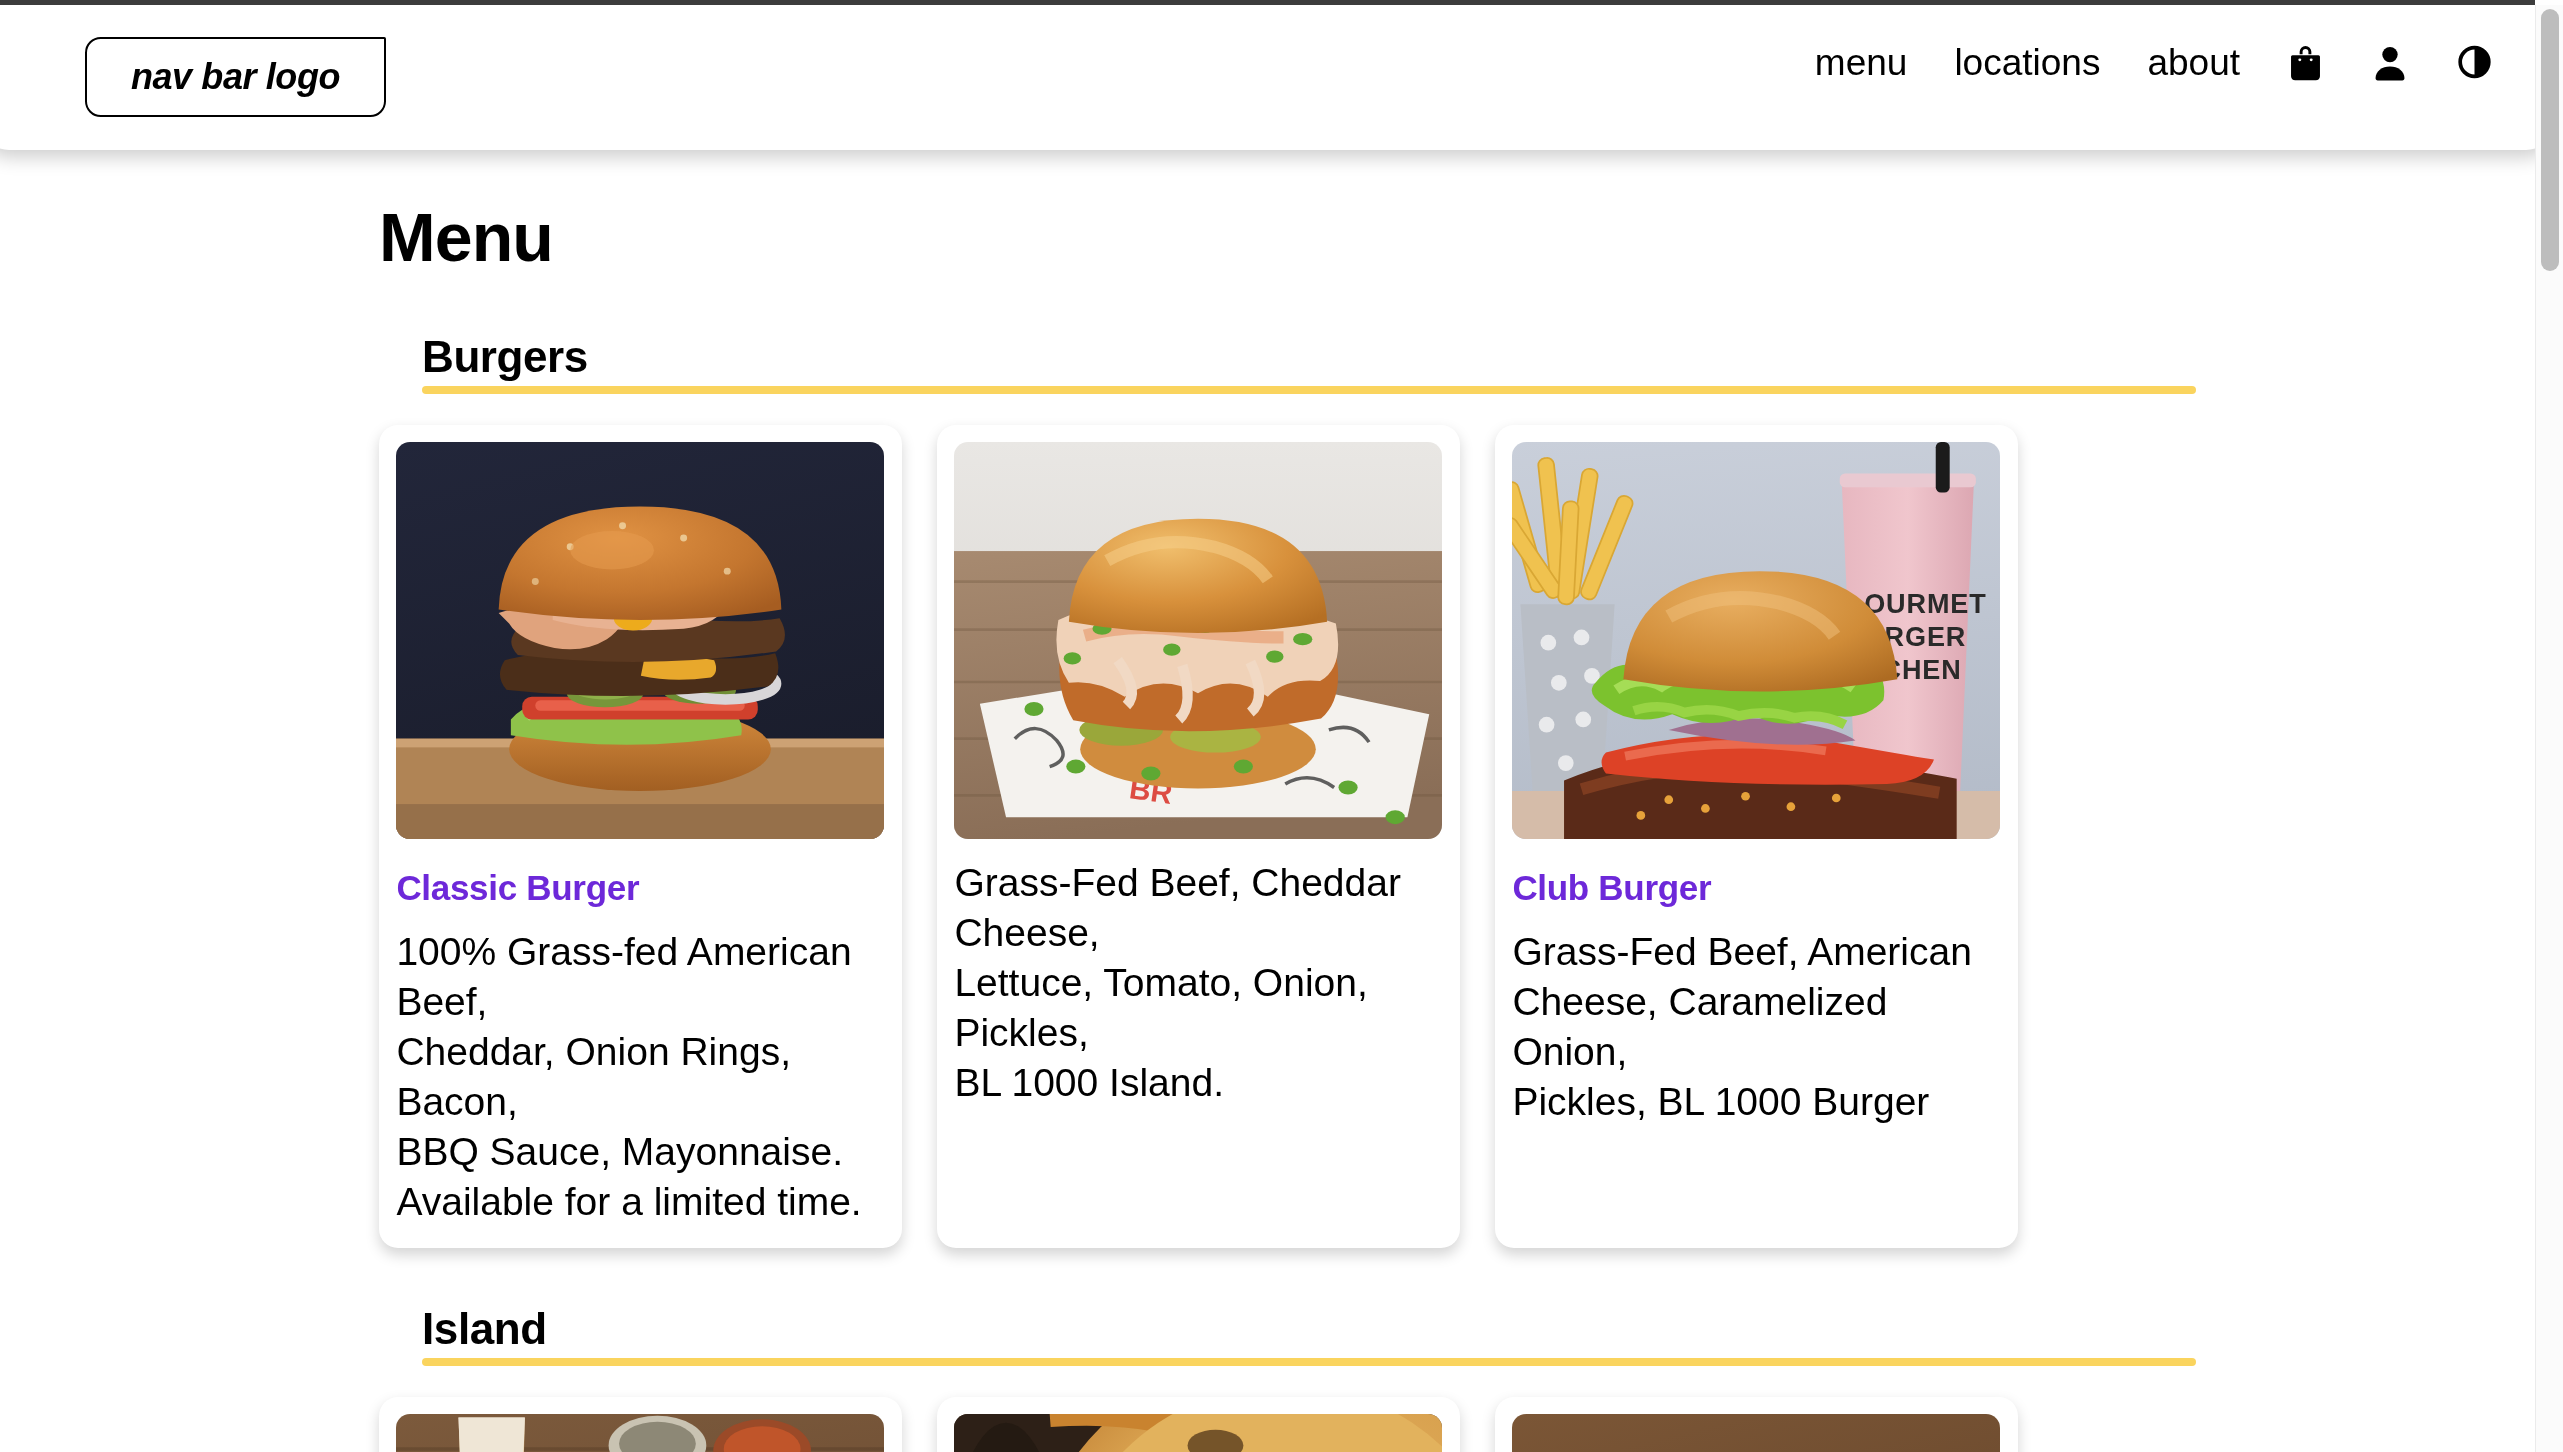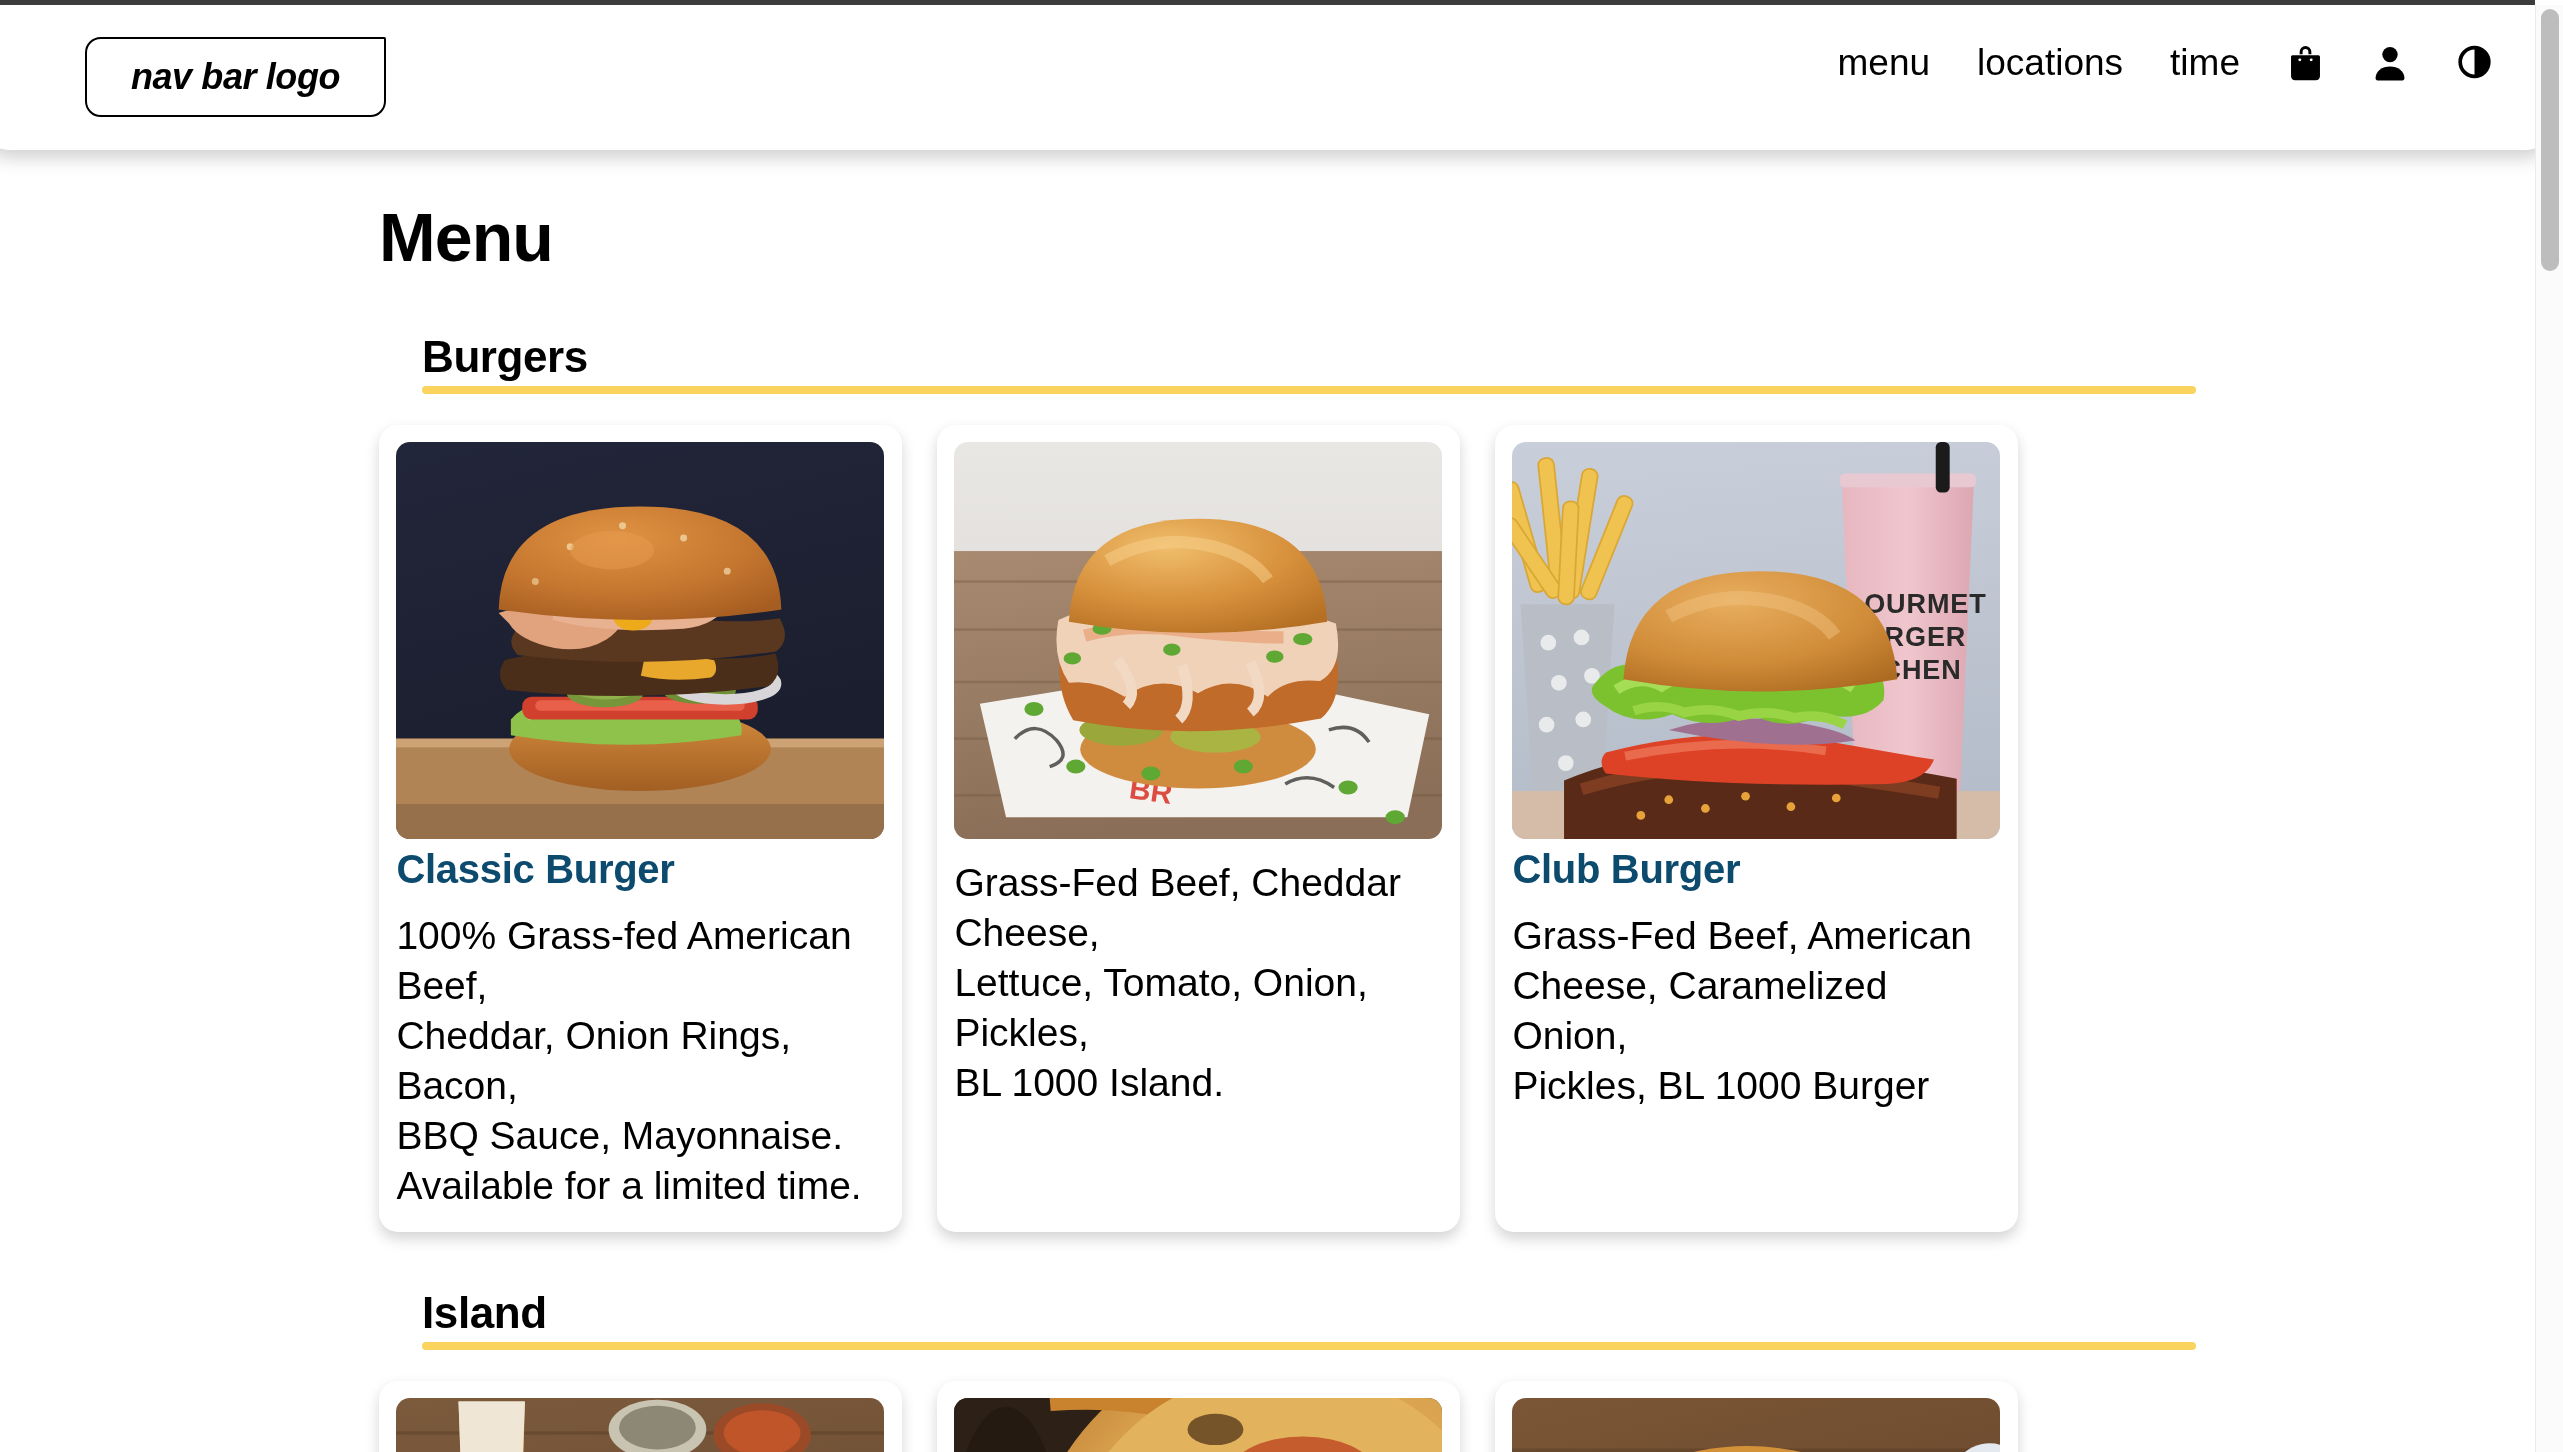--- a/index.html
+++ b/index.html
@@ -156,24 +156,24 @@
     width: 488px;
     height: 397px;
     border-radius: 14px;
     overflow: hidden;
     position: relative;
     flex: 0 0 auto;
   }
   .card-img svg { display: block; width: 100%; height: 100%; }
 
   .card-title {
-    font-size: 40px;
+    font-size: 35px;
     font-weight: bold;
-    color: #0c4a6e;
-    margin-top: 8px;
+    color: #6d28d9;
+    margin-top: 29px;
     letter-spacing: -0.3px;
   }
   .card-desc {
     font-size: 39px;
     line-height: 1.28;
     color: #000000;
     margin-top: 19px;
     white-space: pre-line;
   }
 
@@ -208,21 +208,21 @@
   <header class="navbar">
 
     <div class="logo-box">
       <span class="logo-text">nav bar logo</span>
     </div>
 
     <nav class="nav-right">
 
       <a class="nav-link">menu</a>
       <a class="nav-link">locations</a>
-      <a class="nav-link">time</a>
+      <a class="nav-link">about</a>
 
       <span class="nav-icon">
         <svg width="37" height="40" viewBox="0 0 24 26" aria-hidden="true">
           <path d="M8.2 8V6.4a3.8 3.8 0 0 1 7.6 0V8h-1.9V6.4a1.9 1.9 0 0 0-3.8 0V8H8.2z" fill="#000"></path>
           <path d="M3.6 8.6h16.8c.6 0 1 .5 1 1.1v12.5c0 1.5-1.2 2.7-2.7 2.7H5.3c-1.5 0-2.7-1.2-2.7-2.7V9.7c0-.6.4-1.1 1-1.1z" fill="#000"></path>
           <circle cx="8.3" cy="11.6" r="0.95" fill="#fff"></circle>
           <circle cx="15.7" cy="11.6" r="0.95" fill="#fff"></circle>
         </svg>
       </span>
 

